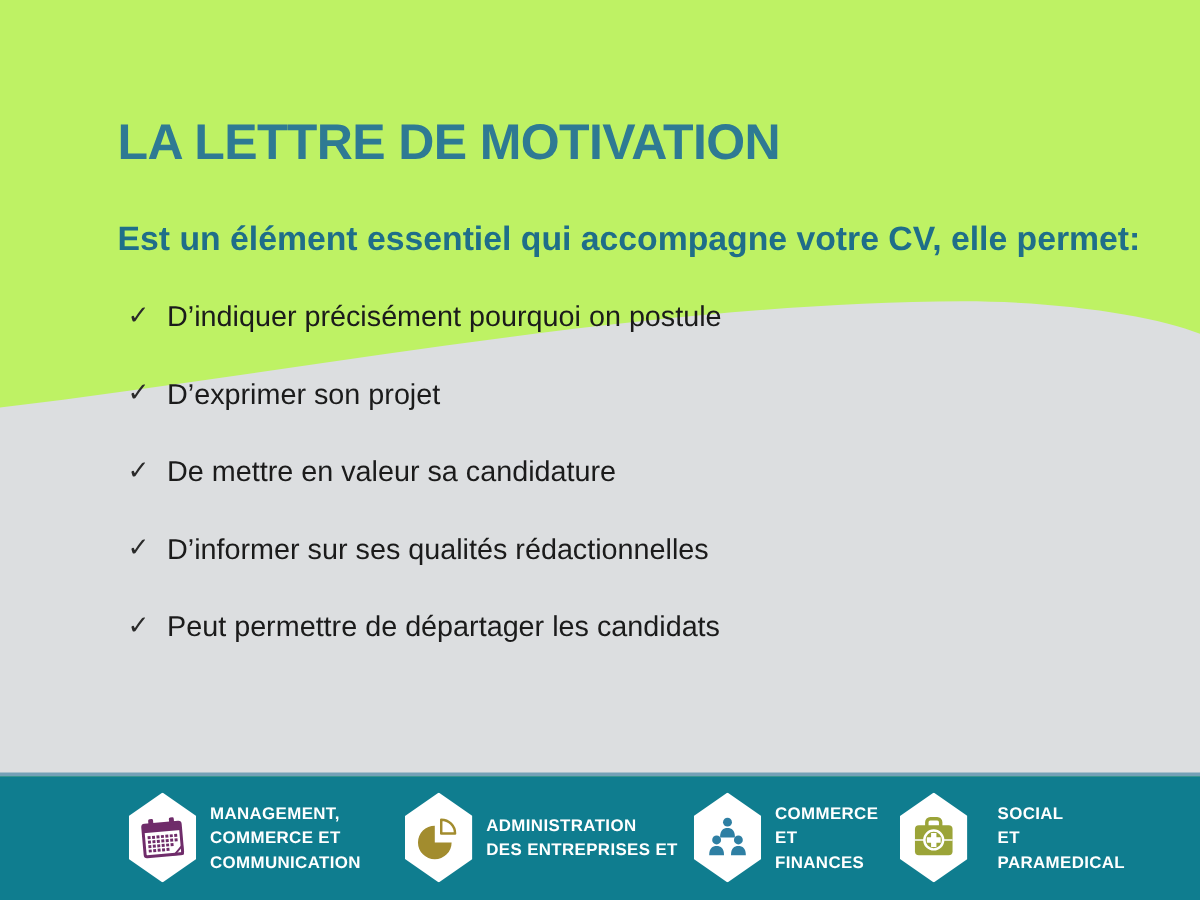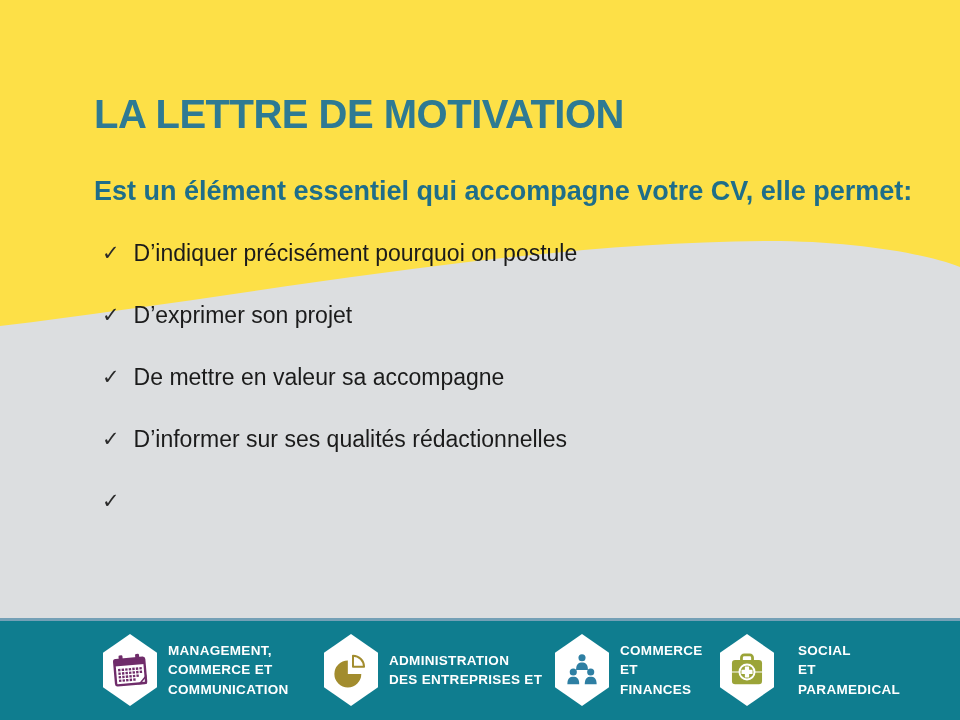--- a/index.html
+++ b/index.html
@@ -1,18 +1,18 @@
 <!DOCTYPE html>
 <html><head>
 <meta charset="utf-8">
 <style>
   html,body { margin:0; padding:0; background:#ffffff; }
   .slide {
     position:relative; width:960px; height:720px; overflow:hidden;
-    background:#fde047; font-family:"Liberation Sans", sans-serif;
+    background:#bef264; font-family:"Liberation Sans", sans-serif;
   }
   .bg-curve { position:absolute; left:0; top:0; width:960px; height:720px; }
   .title {
     position:absolute; left:94px; top:92px; margin:0;
     font-size:40px; font-weight:bold; letter-spacing:-0.5px; color:#2e7a93;
     white-space:nowrap;
   }
   .subtitle {
     position:absolute; left:94px; top:176px; margin:0;
     font-size:27px; font-weight:bold; color:#1f6e89; white-space:nowrap;
@@ -59,28 +59,29 @@
     <li>
       <span class="check">✓</span>
       <span>D’indiquer précisément pourquoi on postule</span>
     </li>
     <li>
       <span class="check">✓</span>
       <span>D’exprimer son projet</span>
     </li>
     <li>
       <span class="check">✓</span>
-      <span>De mettre en valeur sa accompagne</span>
+      <span>De mettre en valeur sa candidature</span>
     </li>
     <li>
       <span class="check">✓</span>
       <span>D’informer sur ses qualités rédactionnelles</span>
     </li>
     <li>
       <span class="check">✓</span>
+      <span>Peut permettre de départager les candidats</span>
     </li>
   </ul>
 
   <div class="divider"></div>
 
   <footer class="band">
 
     <div class="program p1">
       <div class="hex">
         <svg viewBox="0 0 48 48">

